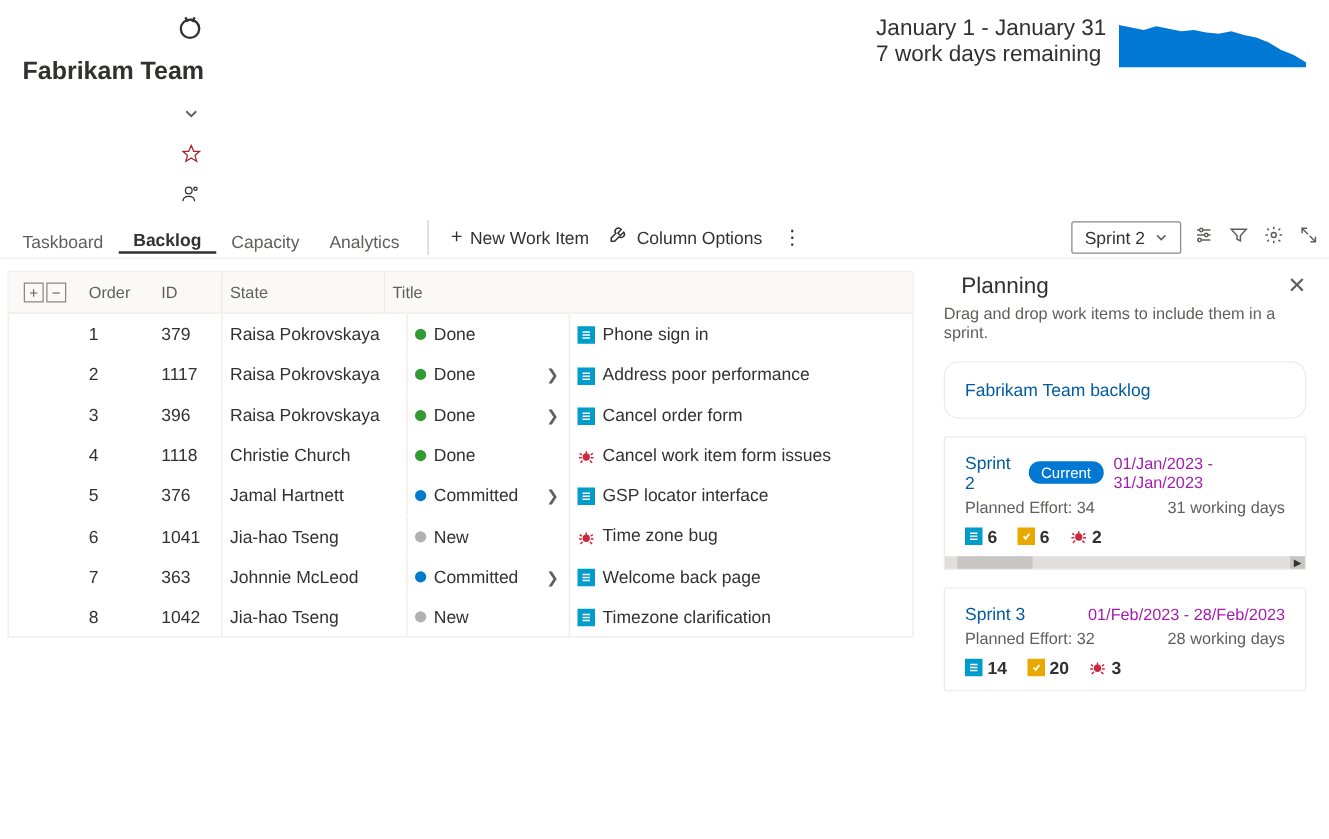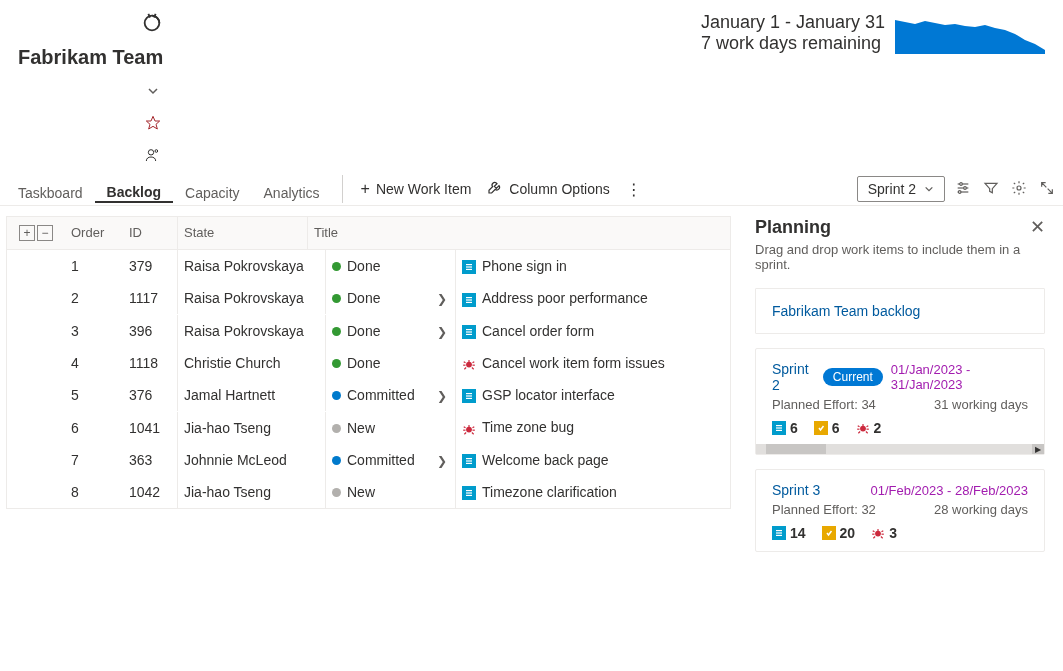--- a/index.html
+++ b/index.html
@@ -35,24 +35,24 @@
 .col-exp2 { width: 24px; }
 .col-title { flex: 1; border-left: 1px solid #edebe9; }
 .trow { display: flex; align-items: center; font-size: 14px; }
 .state-dot { width: 9px; height: 9px; border-radius: 50%; display: inline-block; margin-right: 6px; }
 .wi-icon { width: 14px; height: 14px; display: inline-flex; align-items: center; justify-content: center; margin-right: 6px; vertical-align: middle; }
 .wi-pbi { background: #009ccc; color: #fff; font-size: 10px; }
 .wi-bug { color: #cc293d; }
 .row-chev { color: #605e5c; font-size: 12px; }
 .planning-panel { width: 326px; padding: 10px 18px; }
 .planning-hdr { display: flex; align-items: center; }
-.planning-title { font-size: 18px; font-weight: 700; }
+.planning-title { font-size: 18px; font-weight: 400; margin-left: 14px; }
 .close-x { margin-left: auto; font-size: 18px; color: #605e5c; cursor: pointer; }
 .planning-sub { color: #605e5c; font-size: 13px; margin: 4px 0 16px 0; }
-.backlog-link-card { border: 1px solid #edebe9; border-radius: 1px; padding: 14px 16px; margin-bottom: 14px; }
+.backlog-link-card { border: 1px solid #edebe9; border-radius: 12px; padding: 14px 16px; margin-bottom: 14px; }
 .backlog-link { color: #005a9e; font-size: 14px; cursor: pointer; }
 .sprint-card { border: 1px solid #edebe9; border-radius: 2px; padding: 12px 16px 10px; margin-bottom: 14px; position: relative; }
 .sprint-card-hdr { display: flex; align-items: center; gap: 8px; }
 .sprint-link { color: #005a9e; font-size: 14px; cursor: pointer; }
 .current-badge { background: #0078d4; color: #fff; font-size: 12px; padding: 2px 10px; border-radius: 10px; }
 .sprint-dates { margin-left: auto; font-size: 13px; color: #a21caf; }
 .sprint-meta { display: flex; font-size: 13px; color: #605e5c; margin-top: 4px; }
 .sprint-meta .right { margin-left: auto; }
 .sprint-counts { display: flex; gap: 16px; margin-top: 8px; align-items: center; }
 .count { display: flex; align-items: center; gap: 4px; font-size: 14px; font-weight: 600; }

